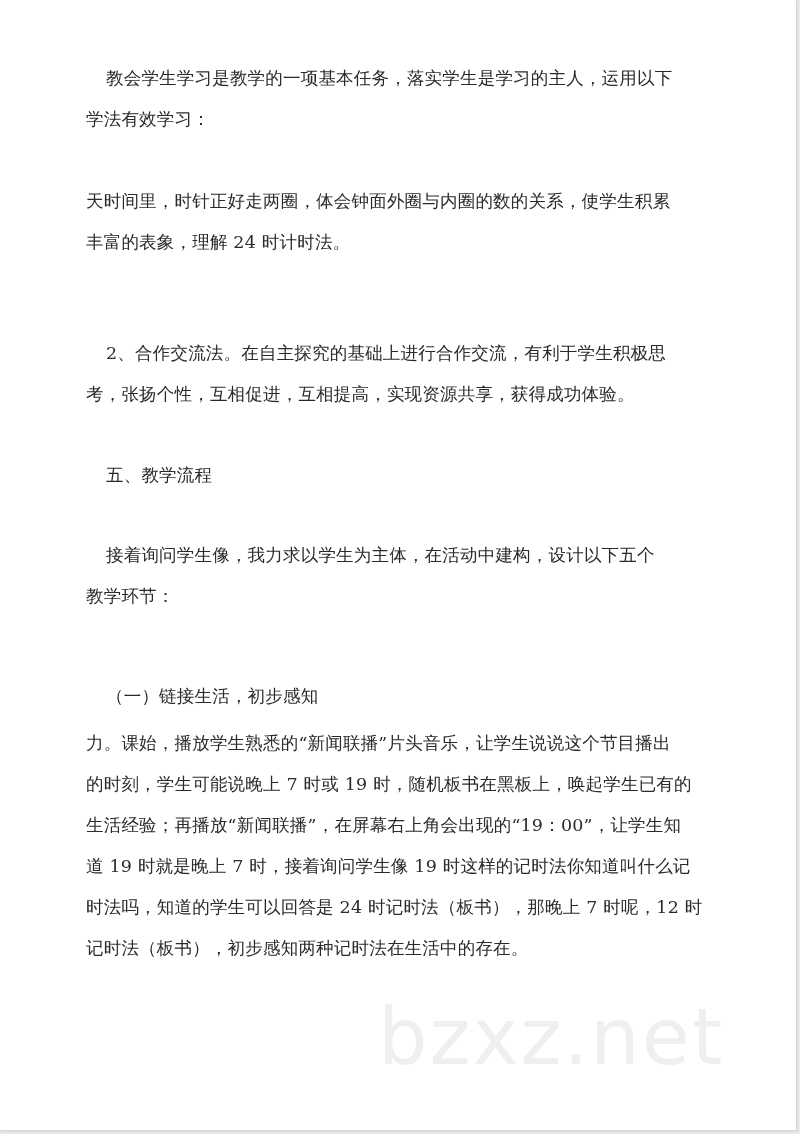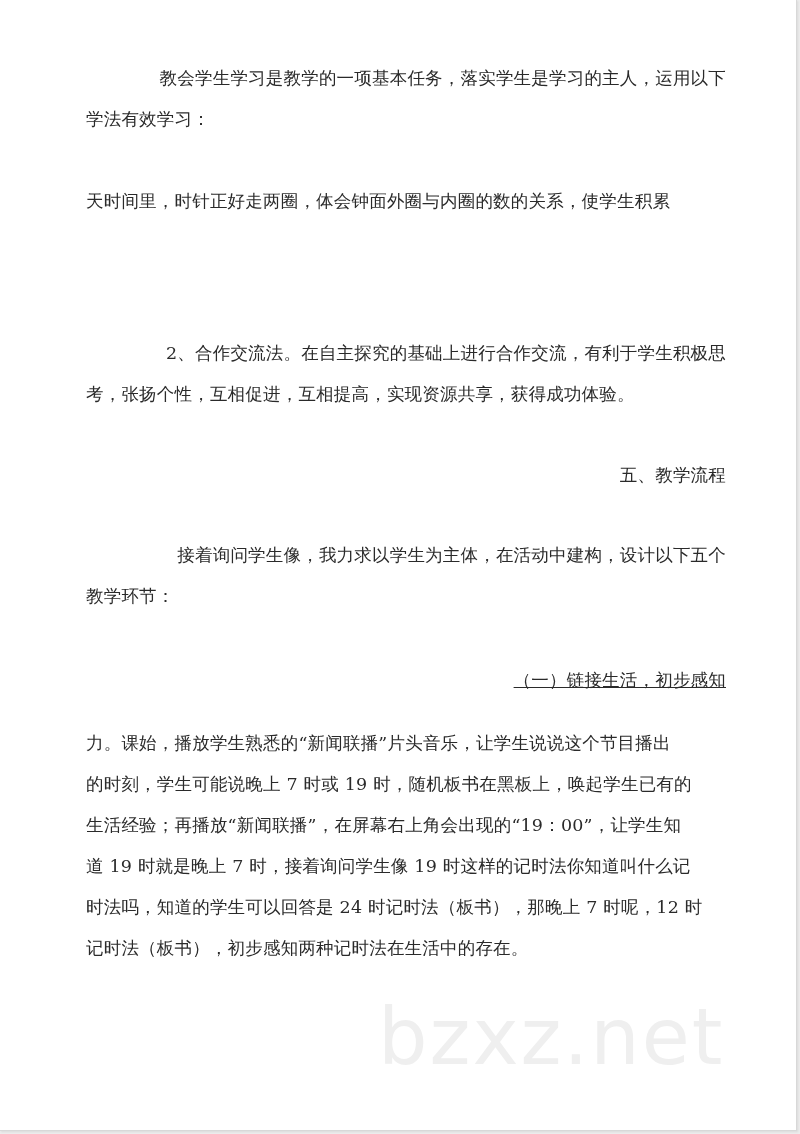--- a/index.html
+++ b/index.html
@@ -10,56 +10,57 @@
     .page {
       position: absolute; left: 0; top: 0; width: 796px; height: 1130px;
       background: #ffffff; border-right: 1px solid #d8d8d8; border-bottom: 1px solid #d8d8d8;
       box-shadow: 1px 1px 2px rgba(0,0,0,0.08);
     }
     .para {
       position: absolute; left: 86px; width: 640px;
       font-size: 17.5px; line-height: 41px; color: #2a2a2a; letter-spacing: 0.2px;
     }
     .line { display: block; white-space: nowrap; }
-    .indent { padding-left: 20px; text-align: right; }
+    .indent { padding-left: 20px; }
     .watermark {
       position: absolute; left: 378px; top: 992px;
       font-family: "DejaVu Sans", "Liberation Sans", sans-serif; font-weight: normal;
       font-size: 78px; color: #efefef; letter-spacing: 2px;
     }
   </style>
 </head>
 <body>
 
 <div class="page">
 
   <div class="para" style="top:58px;">
     <span class="line indent">教会学生学习是教学的一项基本任务，落实学生是学习的主人，运用以下</span>
     <span class="line">学法有效学习：</span>
   </div>
 
   <div class="para" style="top:181px;">
     <span class="line">天时间里，时针正好走两圈，体会钟面外圈与内圈的数的关系，使学生积累</span>
+    <span class="line">丰富的表象，理解 24 时计时法。</span>
   </div>
 
   <div class="para" style="top:333px;">
     <span class="line indent">2、合作交流法。在自主探究的基础上进行合作交流，有利于学生积极思</span>
     <span class="line">考，张扬个性，互相促进，互相提高，实现资源共享，获得成功体验。</span>
   </div>
 
   <div class="para" style="top:455px;">
     <span class="line indent">五、教学流程</span>
   </div>
 
   <div class="para" style="top:535px;">
     <span class="line indent">接着询问学生像，我力求以学生为主体，在活动中建构，设计以下五个</span>
     <span class="line">教学环节：</span>
   </div>
 
-  <div class="para" style="top:660px;text-decoration:underline;">
+  <div class="para" style="top:676px;">
     <span class="line indent">（一）链接生活，初步感知</span>
   </div>
 
   <div class="para" style="top:723px;">
     <span class="line">力。课始，播放学生熟悉的“新闻联播”片头音乐，让学生说说这个节目播出</span>
     <span class="line">的时刻，学生可能说晚上 7 时或 19 时，随机板书在黑板上，唤起学生已有的</span>
     <span class="line">生活经验；再播放“新闻联播”，在屏幕右上角会出现的“19：00”，让学生知</span>
     <span class="line">道 19 时就是晚上 7 时，接着询问学生像 19 时这样的记时法你知道叫什么记</span>
     <span class="line">时法吗，知道的学生可以回答是 24 时记时法（板书），那晚上 7 时呢，12 时</span>
     <span class="line">记时法（板书），初步感知两种记时法在生活中的存在。</span>

